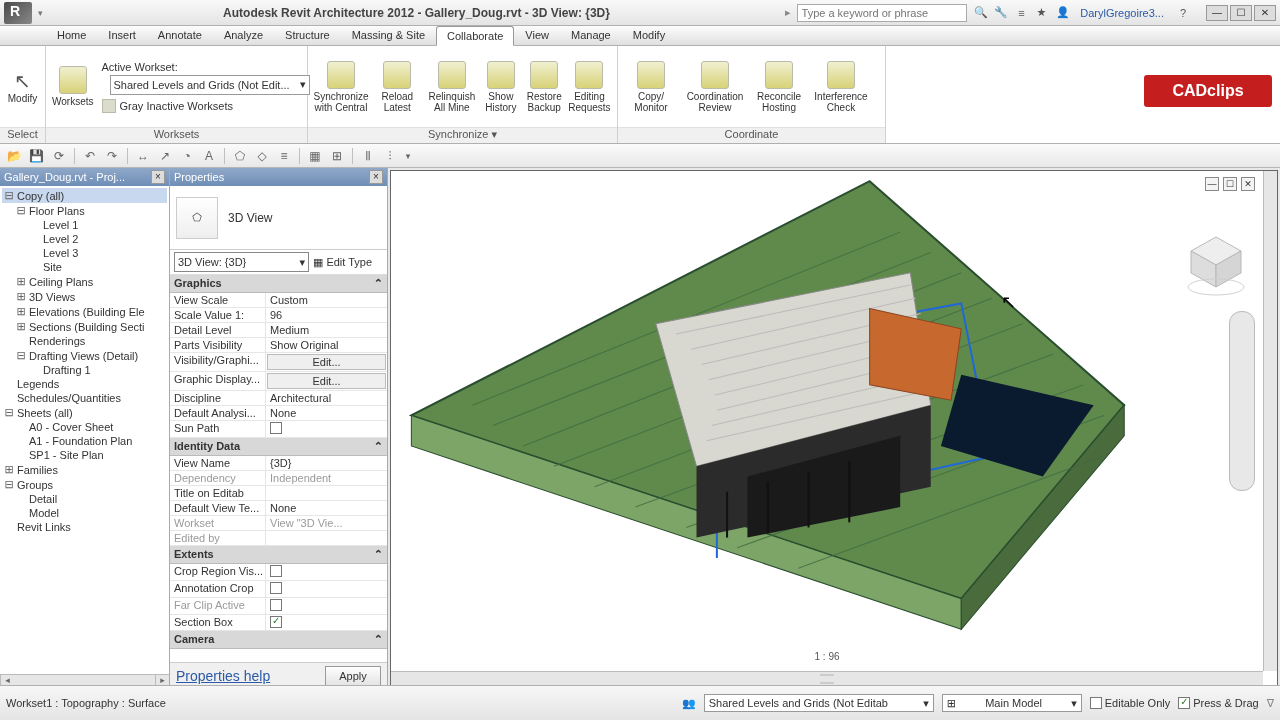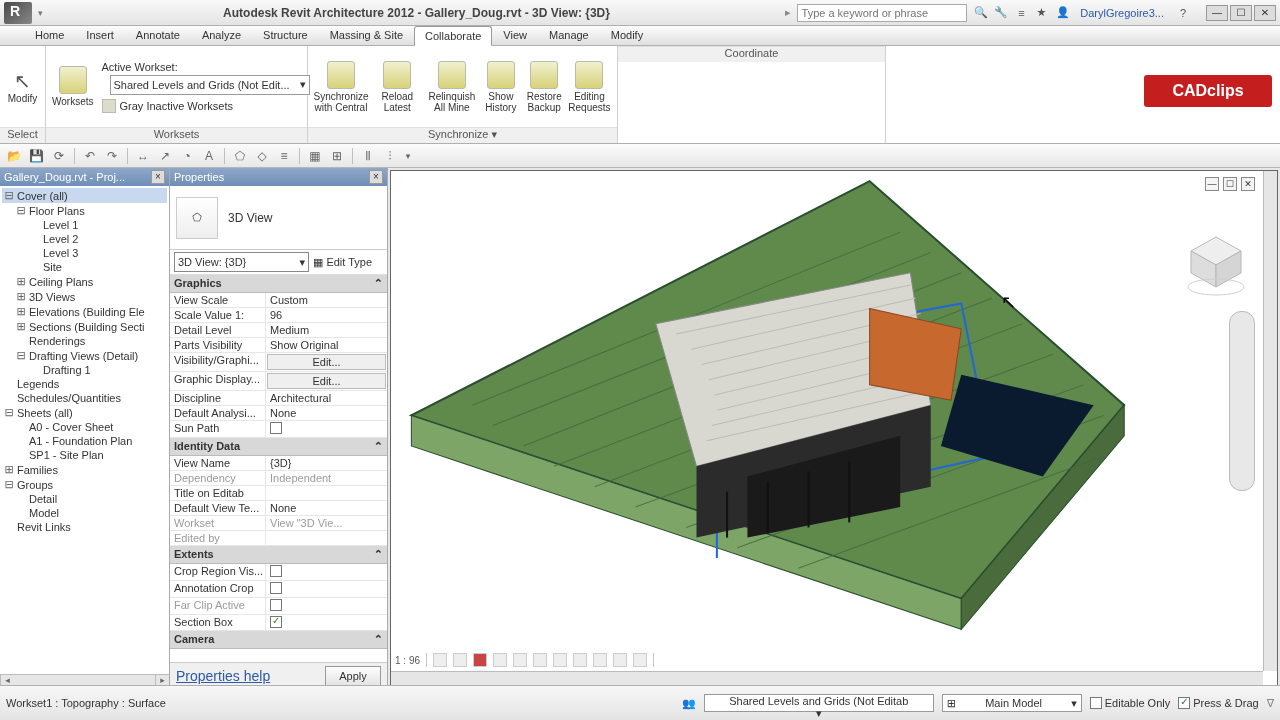--- a/index.html
+++ b/index.html
@@ -12,21 +12,21 @@
 .title-text { flex: 1; text-align: center; font-weight: bold; font-size: 12px; color: #444; }
 .title-right { display: flex; align-items: center; gap: 6px; }
 .search-box { width: 170px; height: 18px; background: #fff; border: 1px solid #aaa; color: #999; padding: 0 4px; font-size: 11px; }
 .title-icons { display: flex; gap: 2px; }
 .ticon { width: 18px; height: 18px; border: 1px solid transparent; display: flex; align-items: center; justify-content: center; font-size: 11px; color: #555; }
 .user-label { color: #2a5aa8; font-size: 11px; margin: 0 4px; }
 .win-btns { display:flex; margin-left:6px; }
 .win-btn { width:22px; height:16px; border:1px solid #999; background:#ddd; display:flex; align-items:center; justify-content:center; font-size:10px; margin-left:2px; }
 
 
-.menu-tabs { height: 20px; background: linear-gradient(#fcfcfc,#e0e0e0); border-bottom: 1px solid #b0b0b0; display: flex; align-items: flex-end; padding-left: 24px; }
+.menu-tabs { height: 20px; background: linear-gradient(#fcfcfc,#e0e0e0); border-bottom: 1px solid #b0b0b0; display: flex; align-items: flex-end; padding-left: 46px; }
 .tab { padding: 3px 10px; font-size: 11px; color: #333; border: 1px solid transparent; cursor: default; }
 .tab.active { background: #fff; border: 1px solid #9a9a9a; border-bottom-color: #fff; border-radius: 3px 3px 0 0; position: relative; top: 1px; }
 
 
 .ribbon { height: 98px; background: #fff; border-bottom: 1px solid #b0b0b0; display: flex; }
 .ribbon-panel { border-right: 1px solid #d0d0d0; display: flex; flex-direction: column; }
 .panel-body { flex: 1; display: flex; align-items: center; padding: 2px 4px; }
 .panel-title { height: 16px; text-align: center; font-size: 11px; color: #555; background: #f0f0f0; border-top: 1px solid #e0e0e0; }
 .big-btn { display: flex; flex-direction: column; align-items: center; justify-content: center; width: 58px; padding: 2px; text-align: center; font-size: 10px; line-height: 11px; }
 .big-btn .bicon { width: 28px; height: 28px; background: linear-gradient(#f0f0d0,#d8d278); border: 1px solid #bba; border-radius: 3px; margin-bottom: 2px; }
@@ -75,27 +75,27 @@
 .vp-scroll-v { position:absolute; right:0; top:0; bottom:14px; width:14px; background:#e6e6e6; border-left:1px solid #bbb; }
 .vp-scroll-h { position:absolute; left:0; right:14px; bottom:0; height:14px; background:#e6e6e6; border-top:1px solid #bbb; }
 .vp-ctrl { position:absolute; top:6px; right:22px; display:flex; gap:4px; }
 .vp-ctrl span { width:14px; height:14px; border:1px solid #888; font-size:9px; text-align:center; line-height:12px; background:#f4f4f4; }
 .navcube { position:absolute; top:60px; right:28px; width:66px; height:66px; opacity:.7; }
 .navbar { position:absolute; top:140px; right:22px; width:26px; height:180px; background:#e8e8e8; border:1px solid #bbb; border-radius:12px; }
 .cursor-arrow { position:absolute; font-size:18px; color:#000; }
 
 .drawing { position:absolute; inset:0; }
 
-.view-toolbar { position:absolute; left:4px; right:18px; bottom:16px; height:18px; display:flex; align-items:center; gap:6px; font-size:10px; color:#555; }
+.view-toolbar { position:absolute; left:4px; right:18px; bottom:16px; height:18px; display:flex; align-items:center; gap:6px; font-size:10px; color:#555;flex-direction:column; }
 .vt-sep { width:1px; height:14px; background:#c6c6c6; }
 .vt-ico { width:14px; height:14px; background:#eee; border:1px solid #ccc; }
 
 
 .status { position:absolute; left:0; right:0; bottom:0; height:32px; background:linear-gradient(#f7f7f7,#e4e4e4); border-top:1px solid #b0b0b0; display:flex; align-items:center; font-size:11px; padding:17px 6px; gap:8px; }
-.status .ws-combo { width:230px; height:18px; border:1px solid #999; background:#fff; display:flex; align-items:center; justify-content:space-between; padding:0 4px;flex-direction:column; }
+.status .ws-combo { width:230px; height:18px; border:1px solid #999; background:#fff; display:flex; align-items:center; justify-content:space-between; padding:0 4px; }
 .status .mm { width:140px; height:18px; border:1px solid #999; background:#fff; padding:0 4px; display:flex; align-items:center; justify-content:space-between;}
 .status-chk { display:flex; align-items:center; gap:3px; }
 .chk.checked::after { content:"✓"; font-size:10px; color:#2a7a2a; position:relative; top:-3px; left:1px; }
 </style>
 </head>
 <body>
 
 <div class="titlebar">
   <div class="app-icon"></div>
   <div style="width:10px;font-size:9px;color:#777">▾</div>
@@ -193,20 +193,42 @@
       <div class="big-btn" style="width:50px">
           <div class="bicon"></div>
           <span style="white-space:pre-line">Editing
 Requests</span>
         </div>
     </div>
     <div class="panel-title"><span>Synchronize</span> ▾</div>
   </div>
 
   <div class="ribbon-panel" style="width:268px">
+    <div class="panel-body">
+      <div class="big-btn">
+          <div class="bicon"></div>
+          <span style="white-space:pre-line">Copy/
+Monitor</span>
+        </div>
+      <div class="big-btn" style="width:70px">
+          <div class="bicon"></div>
+          <span style="white-space:pre-line">Coordination
+Review</span>
+        </div>
+      <div class="big-btn">
+          <div class="bicon"></div>
+          <span style="white-space:pre-line">Reconcile
+Hosting</span>
+        </div>
+      <div class="big-btn" style="width:66px">
+          <div class="bicon"></div>
+          <span style="white-space:pre-line">Interference
+Check</span>
+        </div>
+    </div>
     <div class="panel-title">Coordinate</div>
   </div>
 </div>
 <div class="logo-badge">CADclips</div>
 
 <div class="qat">
   <div class="qi">📂</div>
   <div class="qi">💾</div>
   <div class="qi">⟳</div>
   <div class="sep"></div>
@@ -233,21 +255,21 @@
 <div class="main">
 
   <div class="browser">
     <div class="panel-hdr">
       <span>Gallery_Doug.rvt - Proj...</span>
       <span class="x">×</span>
     </div>
     <div class="tree" id="tree">
         <div class="tree-item ind0 sel">
           <span class="twist">⊟</span>
-          <span>Cover (all)</span>
+          <span>Copy (all)</span>
         </div>
         <div class="tree-item ind1">
           <span class="twist">⊟</span>
           <span>Floor Plans</span>
         </div>
         <div class="tree-item ind2">
           <span class="twist"></span>
           <span>Level 1</span>
         </div>
         <div class="tree-item ind2">

